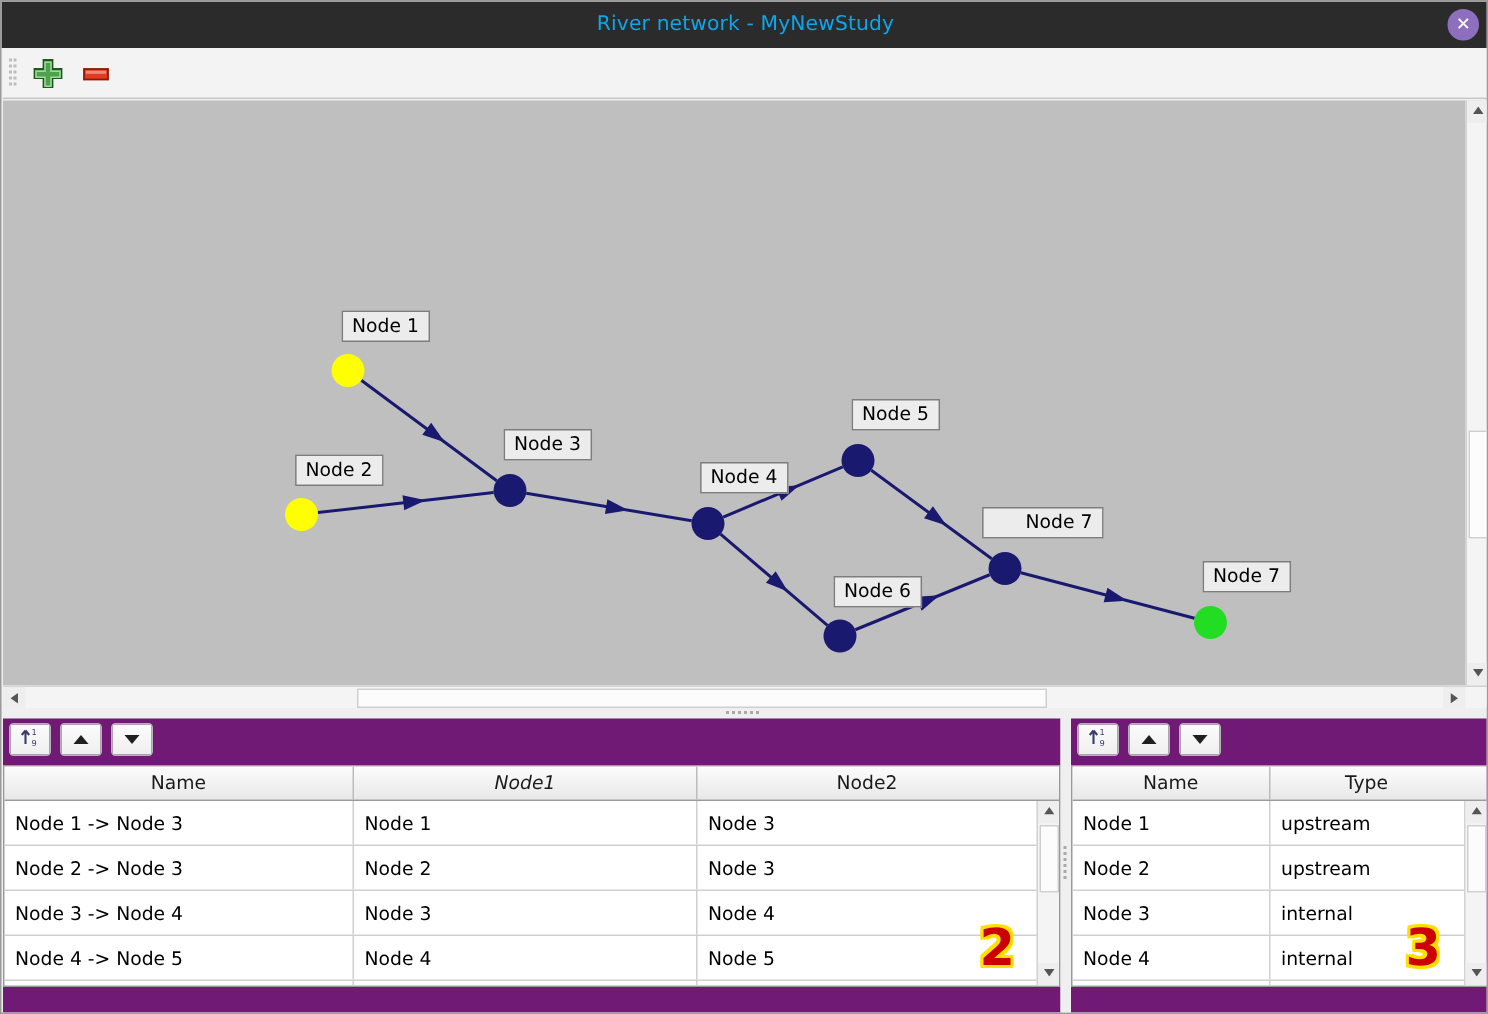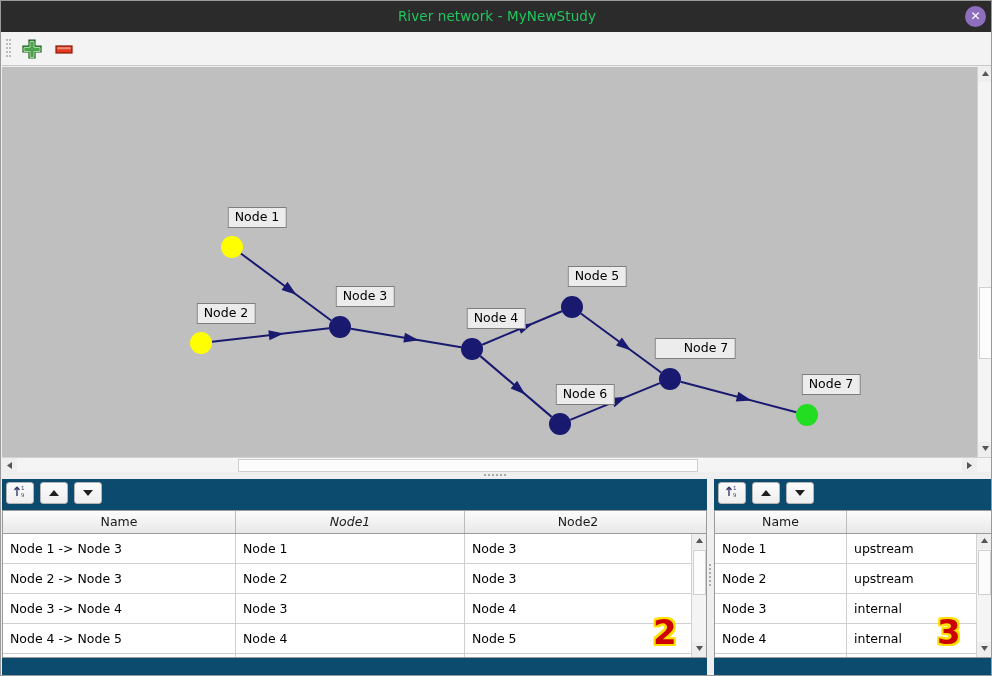--- a/index.html
+++ b/index.html
@@ -27,21 +27,21 @@
     background: #2b2b2b;
     color: #ffffff;
   }
   #titlebar .title-text {
     position: absolute;
     left: 0; right: 0; top: 0;
     line-height: 31px;
     text-align: center;
     font-size: 13.5px;
     letter-spacing: .1px;
-    color: #22c55e;
+    color: #0ea5e9;
   }
   #close-btn {
     position: absolute;
     right: 7px; top: 5px;
     width: 21px; height: 21px;
     border-radius: 50%;
     background: #8e6fbe;
     cursor: pointer;
     border: none;
   }
@@ -173,21 +173,21 @@
     width: 7px; height: 196px;
     background: #efefef;
   }
   #v-splitter .dots {
     position: absolute; left: 2px; top: 50%;
     transform: translateY(-50%);
     width: 3px; height: 26px;
   }
 
   
-  .pane { position: absolute; background: #0c4a6e; }
+  .pane { position: absolute; background: #701a75; }
   #pane-left  { left: 1px;   top: 478px; width: 705px; height: 196px; }
   #pane-right { left: 713px; top: 478px; width: 278px; height: 196px; }
 
   .pane-toolbar { position: absolute; left: 0; top: 0; height: 28px; width: 100%; }
   .sm-btn {
     position: absolute; top: 3px;
     width: 28px; height: 22px;
     background: linear-gradient(#fbfbfb,#efefef);
     border: 1px solid #b4b4b4;
     border-radius: 3px;
@@ -460,20 +460,21 @@
       <div class="sm-btn" style="left:72px;">
         <svg width="12" height="20" viewBox="0 0 12 20">
           <path d="M1 7 L11 7 L6 13 z" fill="#1f1f1f"></path>
         </svg>
       </div>
     </div>
 
     <div class="grid" id="grid-right">
       <div class="grid-head" id="head-right">
           <div class="hc" style="width: 132px;">Name</div>
+          <div class="hc" style="width: 128px; border-right: none;">Type</div>
         </div>
       <div class="grid-body" id="body-right">
           <div class="grid-row">
             <div class="gc" style="width: 132px;">Node 1</div>
             <div class="gc" style="width: 128px; border-right: none;">upstream</div>
           </div>
           <div class="grid-row">
             <div class="gc" style="width: 132px;">Node 2</div>
             <div class="gc" style="width: 128px; border-right: none;">upstream</div>
           </div>

